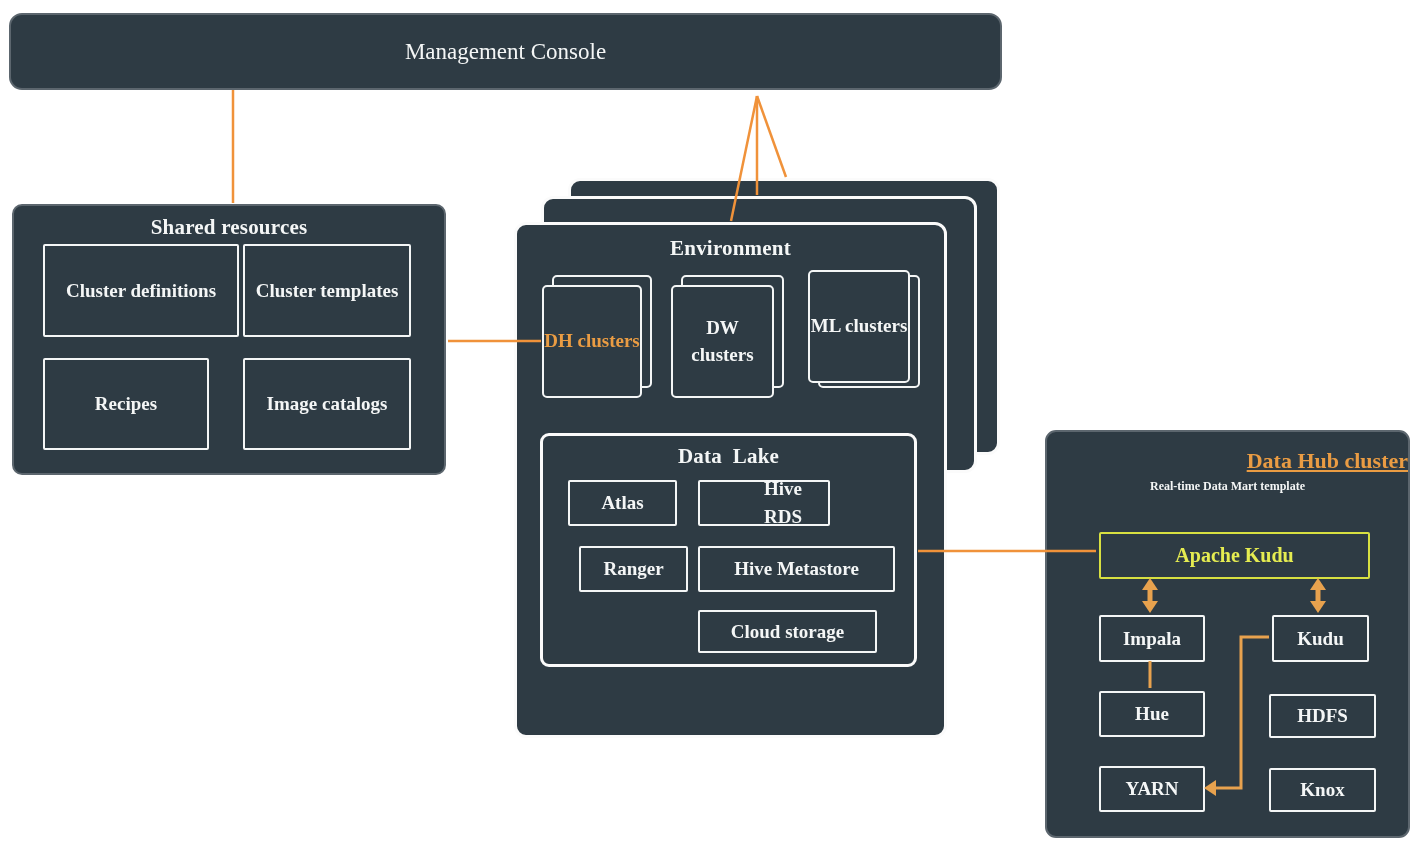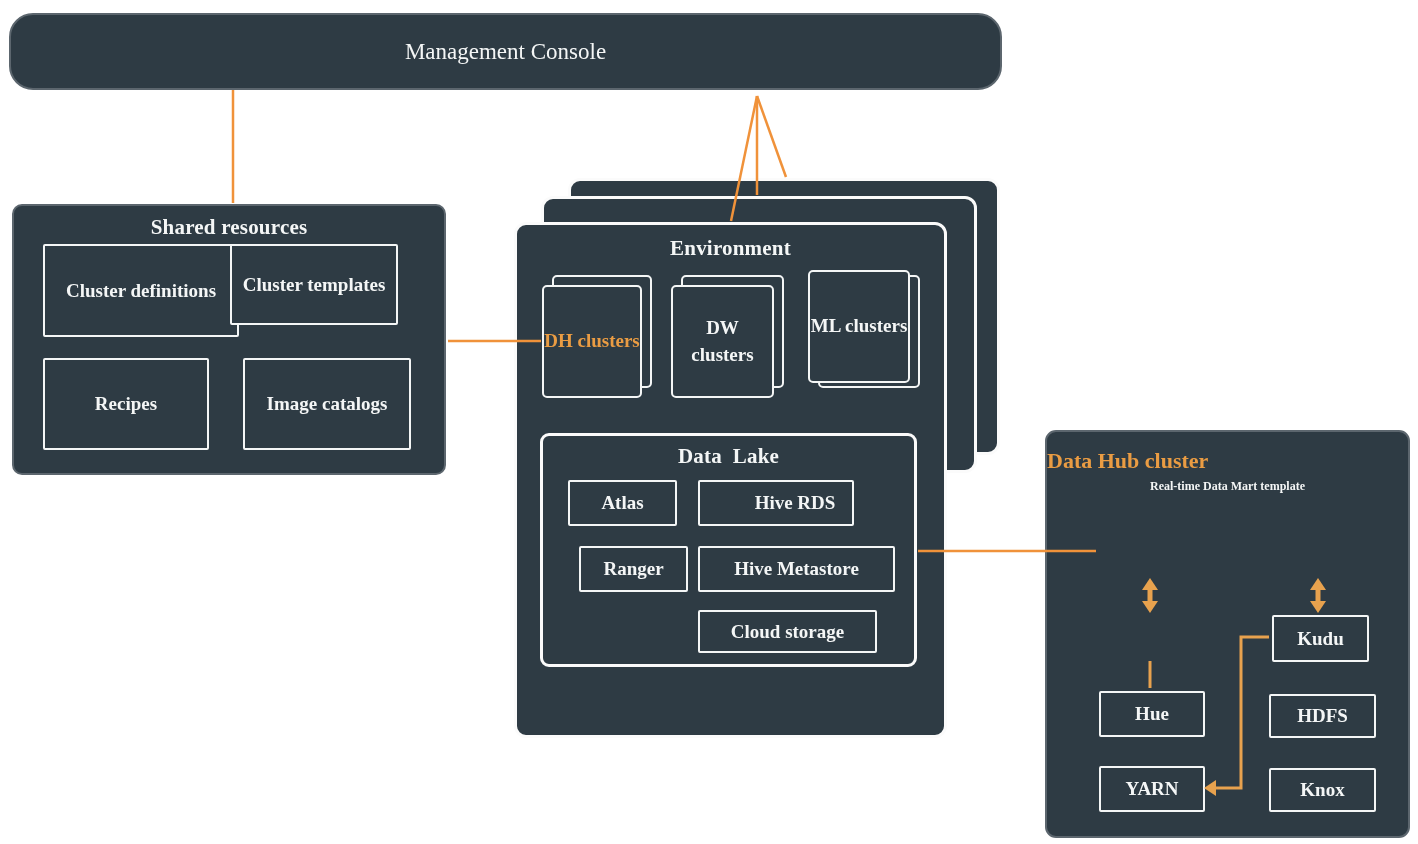--- a/index.html
+++ b/index.html
@@ -16,21 +16,21 @@
   .canvas{
     position:relative;width:1418px;height:844px;background:#ffffff;
     font-family:"Liberation Serif","DejaVu Serif",serif;
     color:var(--white-text);
     overflow:hidden;
   }
   .abs{position:absolute;box-sizing:border-box;}
   .panel{
     background:var(--node-fill);
     border:2px solid var(--node-border);
-    border-radius:24px;
+    border-radius:13px;
   }
   .env-box{
     background:var(--node-fill);
     border:3px solid #fbfbfb;
     border-radius:12px;
   }
   .titlebar{
     position:absolute;left:0;right:0;text-align:center;
     font-weight:bold;font-size:21px;letter-spacing:.2px;
   }
@@ -52,22 +52,22 @@
   .sheet.front{
     display:flex;align-items:center;justify-content:center;
     text-align:center;font-weight:bold;font-size:19px;line-height:1.4;
   }
   .mc-title{
     position:absolute;left:0;right:0;top:24px;text-align:center;
     font-size:23px;font-weight:400;
   }
   .dl-title{white-space:pre;}
   .dh-title{
-    position:absolute;left:0;right:0;top:16px;text-align:left;
-    font-weight:bold;font-size:22px;color:var(--orange-text);
+    position:absolute;left:0;right:0;top:16px;text-align:right;
+    font-weight:bold;font-size:22px;color:var(--orange-text);text-decoration:underline;
   }
   .dh-subtitle{
     position:absolute;left:0;right:0;top:47px;text-align:center;
     font-weight:bold;font-size:12px;
   }
   .kudu{
     border:2px solid var(--kudu-border);
     border-radius:2px;
     color:var(--kudu-text);
     font-size:20px;
@@ -82,21 +82,21 @@
 
   <div class="abs panel" style="left:9px;top:13px;width:993px;height:77px;">
     <div class="mc-title">Management Console</div>
   </div>
 
   <div class="abs panel" style="left:12px;top:204px;width:434px;height:271px;border-radius:10px;">
     <div class="titlebar" style="top:9px;">Shared resources</div>
     <div class="cell" style="left:29px;top:38px;width:196px;height:93px;">
       <span>Cluster definitions</span>
     </div>
-    <div class="cell" style="left:216px;top:38px;width:168px;height:81px;">
+    <div class="cell" style="left:229px;top:38px;width:168px;height:93px;">
       <span>Cluster templates</span>
     </div>
     <div class="cell" style="left:29px;top:152px;width:166px;height:92px;">
       <span>Recipes</span>
     </div>
     <div class="cell" style="left:229px;top:152px;width:168px;height:92px;">
       <span>Image catalogs</span>
     </div>
   </div>
 
@@ -120,39 +120,45 @@
   <div class="abs sheet front" style="left:808px;top:270px;width:102px;height:113px;">
     <span>ML clusters</span>
   </div>
 
   <div class="abs" style="left:540px;top:433px;width:377px;height:234px;background:var(--node-fill);
        border:3px solid #fbfbfb;border-radius:9px;">
     <div class="titlebar dl-title" style="top:8px;">Data  Lake</div>
     <div class="cell" style="left:25px;top:44px;width:109px;height:46px;">
       <span>Atlas</span>
     </div>
-    <div class="cell" style="left:155px;top:44px;width:156px;height:46px;padding-left:44px;">
+    <div class="cell" style="left:155px;top:44px;width:132px;height:46px;padding-left:44px;">
       <span>Hive RDS</span>
     </div>
     <div class="cell" style="left:25px;top:110px;width:109px;height:46px;margin-left:11px;">
       <span>Ranger</span>
     </div>
     <div class="cell" style="left:155px;top:110px;width:197px;height:46px;">
       <span>Hive Metastore</span>
     </div>
     <div class="cell" style="left:155px;top:174px;width:179px;height:43px;">
       <span>Cloud storage</span>
     </div>
   </div>
 
   <div class="abs panel" style="left:1045px;top:430px;width:365px;height:408px;border-radius:11px;">
     <div class="dh-title">Data Hub cluster</div>
     <div class="dh-subtitle">Real-time Data Mart template</div>
 
-
+    <div class="cell kudu" style="left:52px;top:100px;width:271px;height:47px;">
+      <span>Apache Kudu</span>
+    </div>
+
+    <div class="cell" style="left:52px;top:183px;width:106px;height:47px;">
+      <span>Impala</span>
+    </div>
     <div class="cell" style="left:225px;top:183px;width:97px;height:47px;">
       <span>Kudu</span>
     </div>
     <div class="cell" style="left:52px;top:259px;width:106px;height:46px;">
       <span>Hue</span>
     </div>
     <div class="cell" style="left:222px;top:262px;width:107px;height:44px;">
       <span>HDFS</span>
     </div>
     <div class="cell" style="left:52px;top:334px;width:106px;height:46px;">

